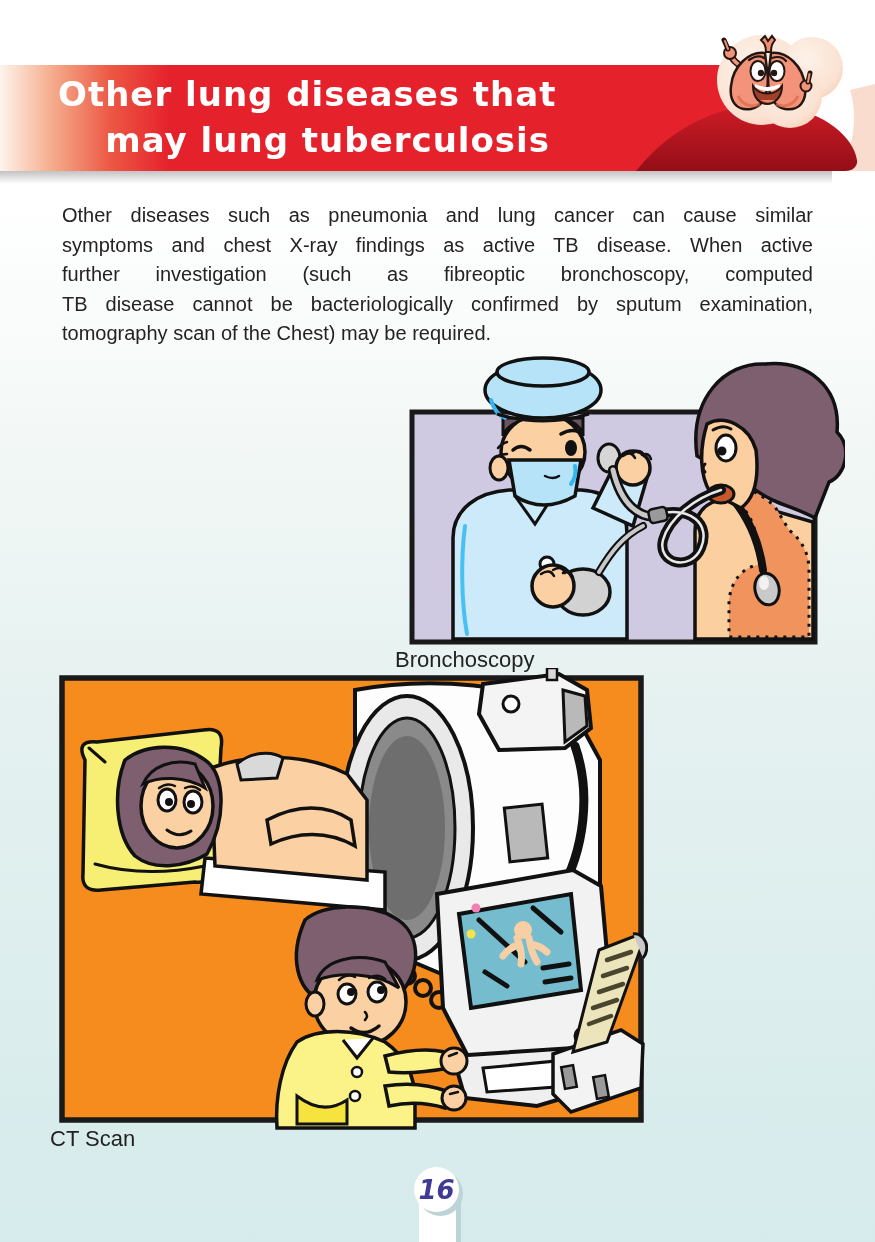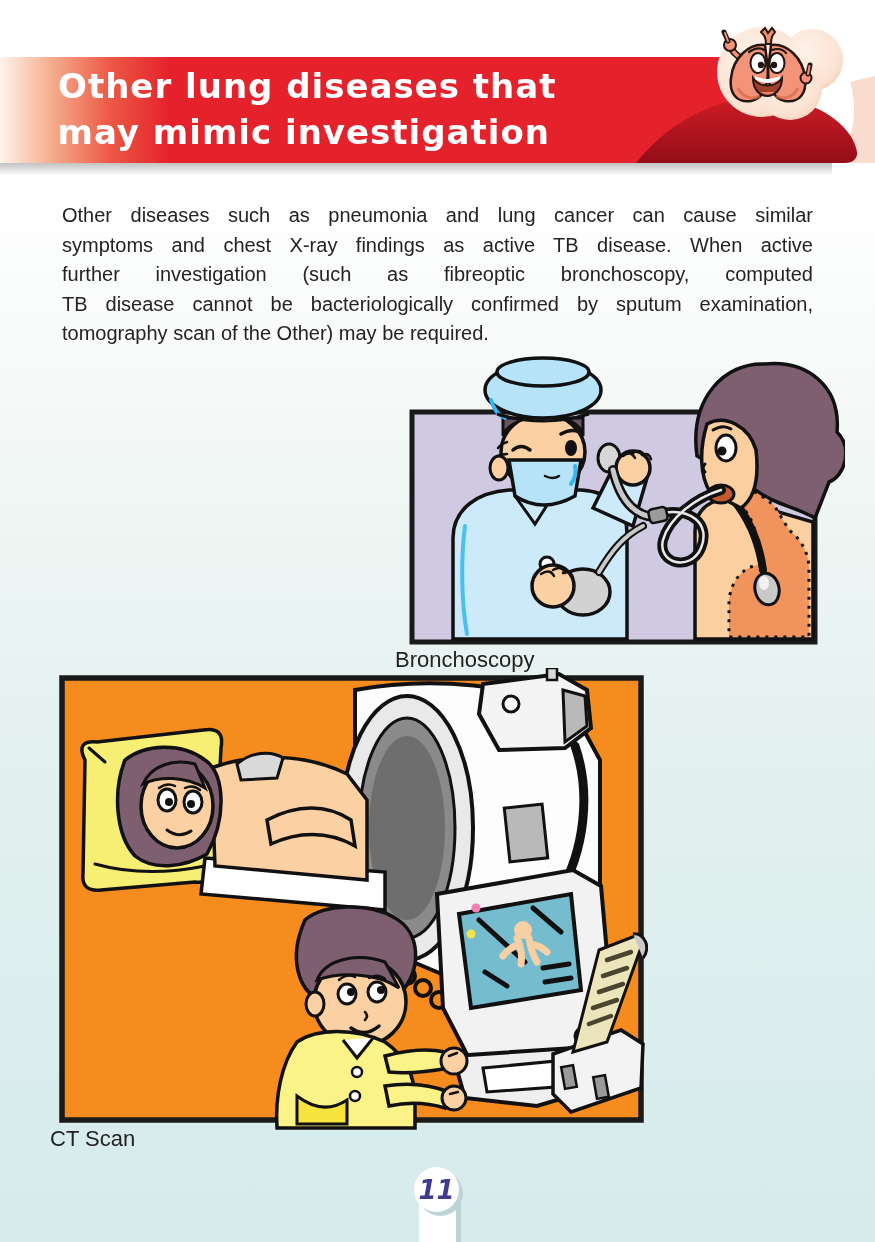--- a/index.html
+++ b/index.html
@@ -2,21 +2,21 @@
 <html><head>
 <meta charset="utf-8">
 <style>
   html,body{margin:0;padding:0;}
   .page{
     position:relative;width:875px;height:1242px;overflow:hidden;
     background:linear-gradient(180deg,#ffffff 0%,#ffffff 16%,#f1f7f5 38%,#e2f0ef 62%,#d6ebec 100%);
     font-family:"Liberation Sans", sans-serif;
   }
   
-  .banner{position:absolute;left:0;top:0;width:742px;height:200px;}
+  .banner{position:absolute;left:0;top:8px;width:742px;height:200px;}
   .banner svg{position:absolute;left:0;top:0;}
   .banner-shadow{position:absolute;left:0;top:163px;width:832px;height:13px;
     background:linear-gradient(180deg,rgba(120,120,120,.45),rgba(120,120,120,0));}
   .title-line{
     position:absolute;color:#ffffff;font-weight:bold;font-size:34px;letter-spacing:1px;
     font-family:"DejaVu Sans", sans-serif;white-space:nowrap;
   }
   .title-line.l1{left:58px;top:66px;}
   .title-line.l2{right:192px;top:112px;}
   
@@ -103,29 +103,29 @@
         <path d="M33,51 q12,8 25,0 l0,-3 q-13,6 -25,0 z" fill="#ffffff"></path>
         <path d="M38,64 q8,5 15,0" fill="#ef8568" stroke="none"></path>
 
         <circle cx="84" cy="50" r="5.5" fill="#f2937a" stroke="#241611" stroke-width="2"></circle>
         <path d="M86,46 L88,37" stroke="#241611" stroke-width="5" stroke-linecap="round"></path>
         <path d="M86,46 L87.5,38" stroke="#f2937a" stroke-width="2" stroke-linecap="round"></path>
       </g>
     </svg>
     <div class="banner-shadow"></div>
     <div class="title-line l1">Other lung diseases that</div>
-    <div class="title-line l2">may mimic investigation</div>
+    <div class="title-line l2">may lung tuberculosis</div>
   </div>
 
   <div class="para">
     <div class="line">Other diseases such as pneumonia and lung cancer can cause similar</div>
     <div class="line">symptoms and chest X-ray findings as active TB disease. When active</div>
     <div class="line">further investigation (such as fibreoptic bronchoscopy, computed</div>
     <div class="line">TB disease cannot be bacteriologically confirmed by sputum examination,</div>
-    <div class="line">tomography scan of the Other) may be required.</div>
+    <div class="line">tomography scan of the Chest) may be required.</div>
   </div>
 
   <svg class="fig fig-bronch" viewBox="0 0 450 292">
 
     <rect x="17" y="56" width="403" height="230" fill="#cfcae2" stroke="#1a1a1a" stroke-width="5"></rect>
 
     <path d="M300,283 L300,175 C300,152 318,140 342,144 L418,166 L418,283 Z" fill="#fbcf9f" stroke="#111" stroke-width="3.5"></path>
 
     <path d="M323,132 Q353,148 360,175 L365,208 Q338,214 334,244 L334,281 L414,281 L414,214 Q414,190 394,174 L379,149 Q359,134 344,128 Z" fill="#f0935c" stroke="#111" stroke-width="3" stroke-dasharray="3 6"></path>
 
@@ -286,16 +286,16 @@
     <path d="M330,388 C352,382 372,380 390,384 L394,400 C372,404 352,406 334,404 Z" fill="#fbf387" stroke="#111" stroke-width="3.5"></path>
     <circle cx="399" cy="393" r="13" fill="#fbd0a2" stroke="#111" stroke-width="3"></circle>
     <path d="M330,418 C355,414 376,417 394,424 L390,440 C370,434 352,434 334,438 Z" fill="#fbf387" stroke="#111" stroke-width="3.5"></path>
     <circle cx="399" cy="430" r="12" fill="#fbd0a2" stroke="#111" stroke-width="3"></circle>
     <path d="M394,388 l8,-3 M395,426 l8,-2" stroke="#111" stroke-width="2.5" stroke-linecap="round"></path>
   </svg>
   <div class="caption cap-ct">CT Scan</div>
 
   <div class="puck-stem"></div>
   <div class="puck-circle">
-    <span class="puck-number">11</span>
+    <span class="puck-number">16</span>
   </div>
 
 </div>
 
 </body></html>

